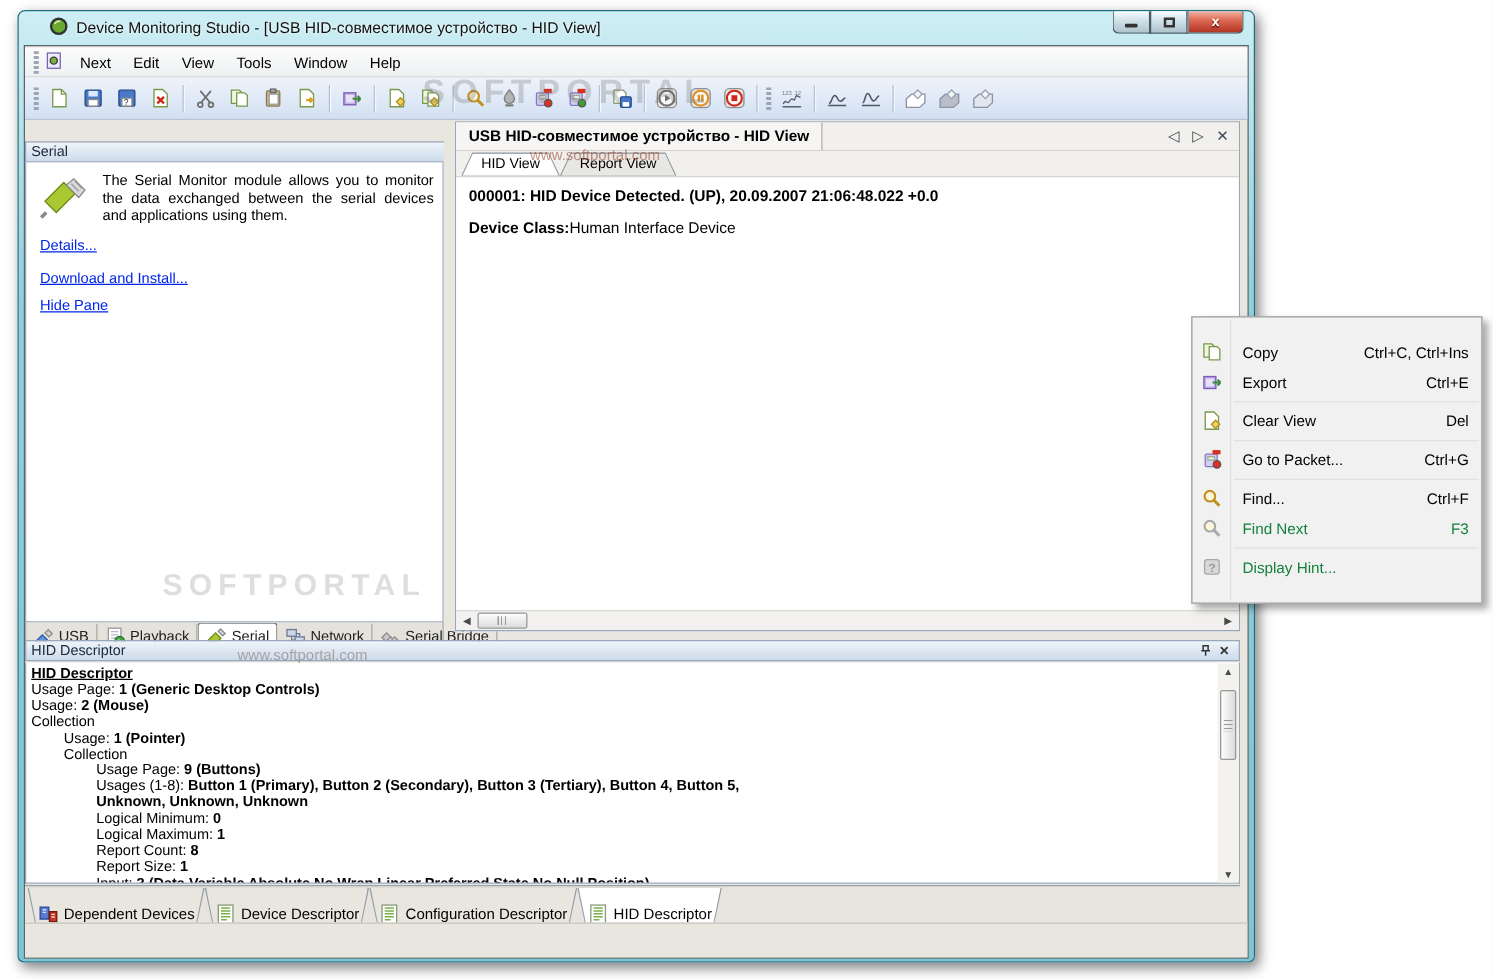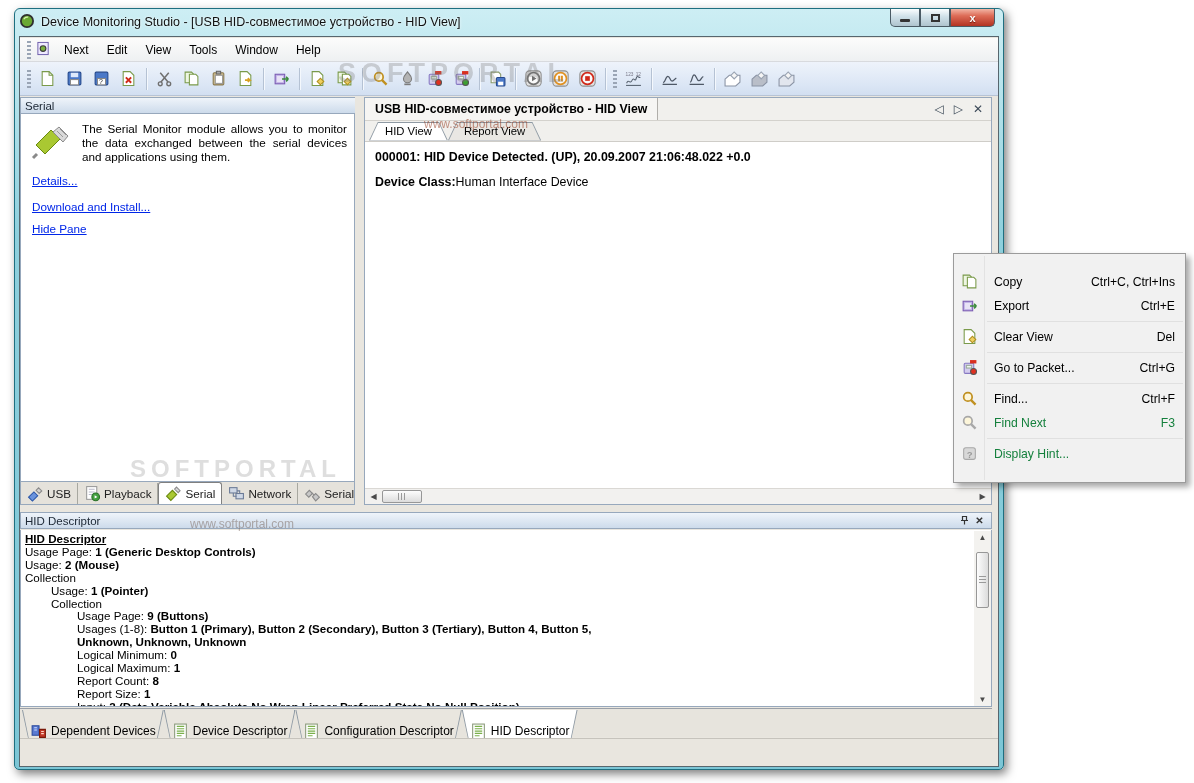--- a/index.html
+++ b/index.html
@@ -5,21 +5,21 @@
   *{margin:0;padding:0;box-sizing:border-box;}
   html,body{width:1194px;height:783px;overflow:hidden;background:#fff;
     font-family:"Liberation Sans",sans-serif;font-size:12px;color:#000;}
   body{position:relative;}
 
   
   .window{position:absolute;left:14px;top:8px;width:990px;height:762px;
     background:linear-gradient(#cdeef4,#8fd0dd 30%,#7cc6d6);
     border:1px solid #1e6f80;border-radius:6px 6px 5px 5px;
     box-shadow:3px 4px 10px rgba(0,0,0,.5);}
-  .titlebar{height:26px;display:flex;align-items:center;padding-left:4px;gap:6px;}
+  .titlebar{height:26px;display:flex;align-items:center;padding-left:24px;gap:6px;}
   .title-text{font-size:12.5px;color:#111;text-shadow:0 0 3px #fff;}
   .win-btns{position:absolute;top:0;right:8px;display:flex;}
   .win-btn{width:30px;height:18px;border:1px solid #4a5a64;border-top:none;
     display:flex;align-items:center;justify-content:center;
     background:linear-gradient(#fafdfe,#cfe0e8 45%,#afc4ce);font-size:10px;color:#222;}
   .win-btn.first{border-radius:0 0 0 5px;}
   .win-btn.close{width:45px;border-radius:0 0 5px 0;
     background:linear-gradient(#f2b5a5,#dd6c57 40%,#b23322);color:#fff;
     font-weight:bold;font-size:11px;text-shadow:0 1px 1px #701808;}
   .glyph-min{width:10px;height:3px;background:#333;border-radius:1px;margin-top:6px;}
@@ -50,21 +50,21 @@
 
   
   .panel-header{height:17px;display:flex;align-items:center;
     background:linear-gradient(#eff4fa,#cddbeb);border:1px solid #97a8bc;
     font-size:11.5px;color:#202b38;padding:0 4px;}
   .panel-header .spacer{flex:1;}
   .ph-btn{width:15px;height:14px;display:flex;align-items:center;justify-content:center;
     color:#333;font-size:10px;font-weight:bold;}
 
   
-  .serial-panel{position:absolute;left:0;top:60px;width:380px;height:408px;}
+  .serial-panel{position:absolute;left:0;top:76px;width:380px;height:408px;}
   .serial-body{position:absolute;left:0;top:17px;width:335px;height:368px;
     background:#fff;border:1px solid #97a8bc;border-top:none;
     padding:8px 7px 0 7px;font-size:11.7px;line-height:14px;overflow:hidden;}
   .serial-icon{float:left;margin:2px 10px 4px 2px;}
   .serial-intro{text-align:justify;}
   .lnk{color:#0026e8;text-decoration:underline;display:inline-block;}
   .serial-links{clear:both;margin:10px 0 0 4px;}
   .serial-para{margin:10px 0 0 0;text-align:justify;}
   .module-tabs{position:absolute;left:0;top:385px;width:335px;height:23px;
     background:#e5e2db;border:1px solid #97a8bc;border-top:none;

